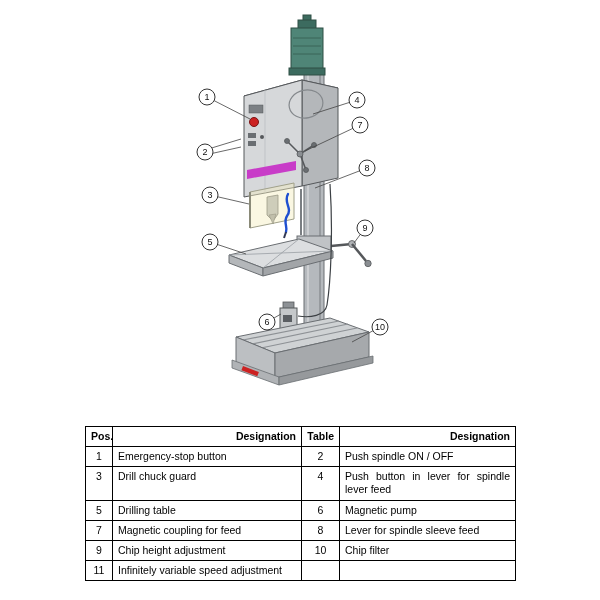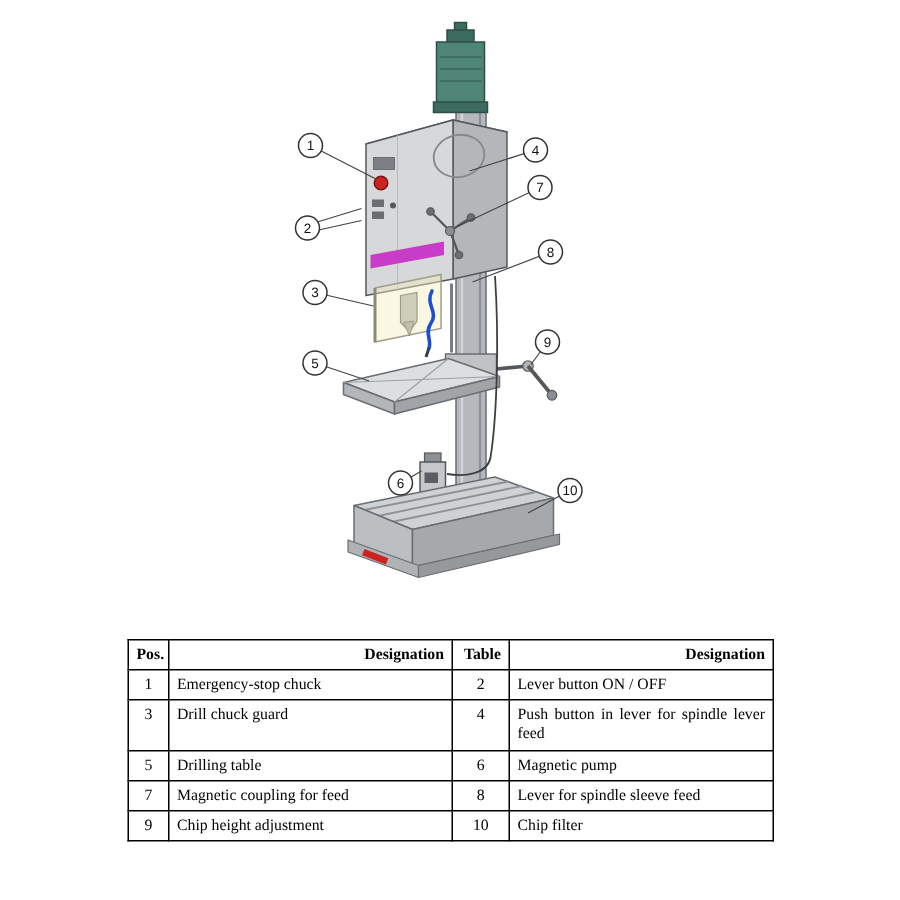--- a/index.html
+++ b/index.html
@@ -20,21 +20,20 @@
     width: 600px;
     height: 420px;
   }
   .figure svg { display: block; }
 
   table.parts {
     border-collapse: collapse;
     margin: 6px 0 0 85px;
     width: 430px;
     table-layout: fixed;
-    font-family: Liberation Serif, serif;
   }
   .parts th, .parts td {
     border: 1px solid #000;
     font-size: 10.5px;
     color: #000;
     padding: 3px 5px;
     vertical-align: top;
     line-height: 1.25;
     overflow: hidden;
   }
@@ -230,23 +229,23 @@
       <tr>
         <th class="pos-h">Pos.</th>
         <th>Designation</th>
         <th>Table</th>
         <th>Designation</th>
       </tr>
     </thead>
     <tbody>
       <tr>
         <td class="num">1</td>
-        <td class="desc">Emergency-stop chuck</td>
+        <td class="desc">Emergency-stop button</td>
         <td class="num">2</td>
-        <td class="desc">Lever button ON / OFF</td>
+        <td class="desc">Push spindle ON / OFF</td>
       </tr>
       <tr>
         <td class="num">3</td>
         <td class="desc">Drill chuck guard</td>
         <td class="num">4</td>
         <td class="desc">Push button in lever for spindle lever feed</td>
       </tr>
       <tr>
         <td class="num">5</td>
         <td class="desc">Drilling table</td>
@@ -258,16 +257,22 @@
         <td class="desc">Magnetic coupling for feed</td>
         <td class="num">8</td>
         <td class="desc">Lever for spindle sleeve feed</td>
       </tr>
       <tr>
         <td class="num">9</td>
         <td class="desc">Chip height adjustment</td>
         <td class="num">10</td>
         <td class="desc">Chip filter</td>
       </tr>
+      <tr>
+        <td class="num">11</td>
+        <td class="desc">Infinitely variable speed adjustment</td>
+        <td class="num"></td>
+        <td class="desc"></td>
+      </tr>
     </tbody>
   </table>
 
 </div>
 
 </body></html>

